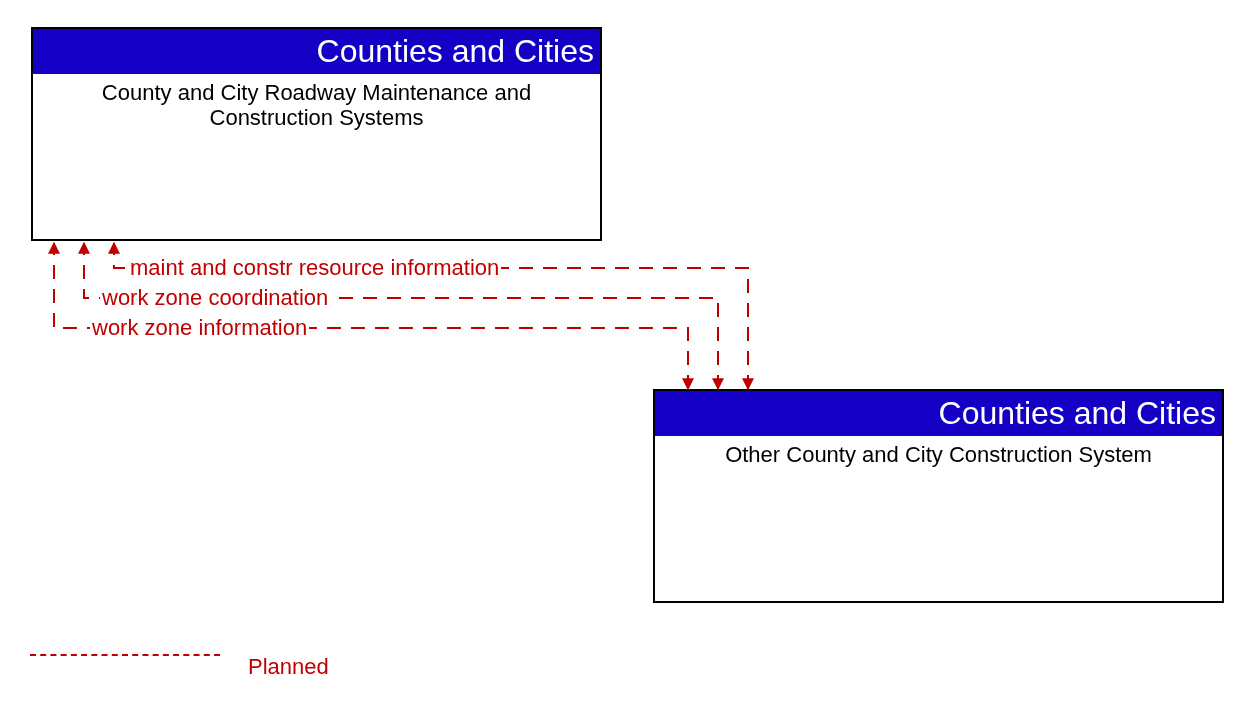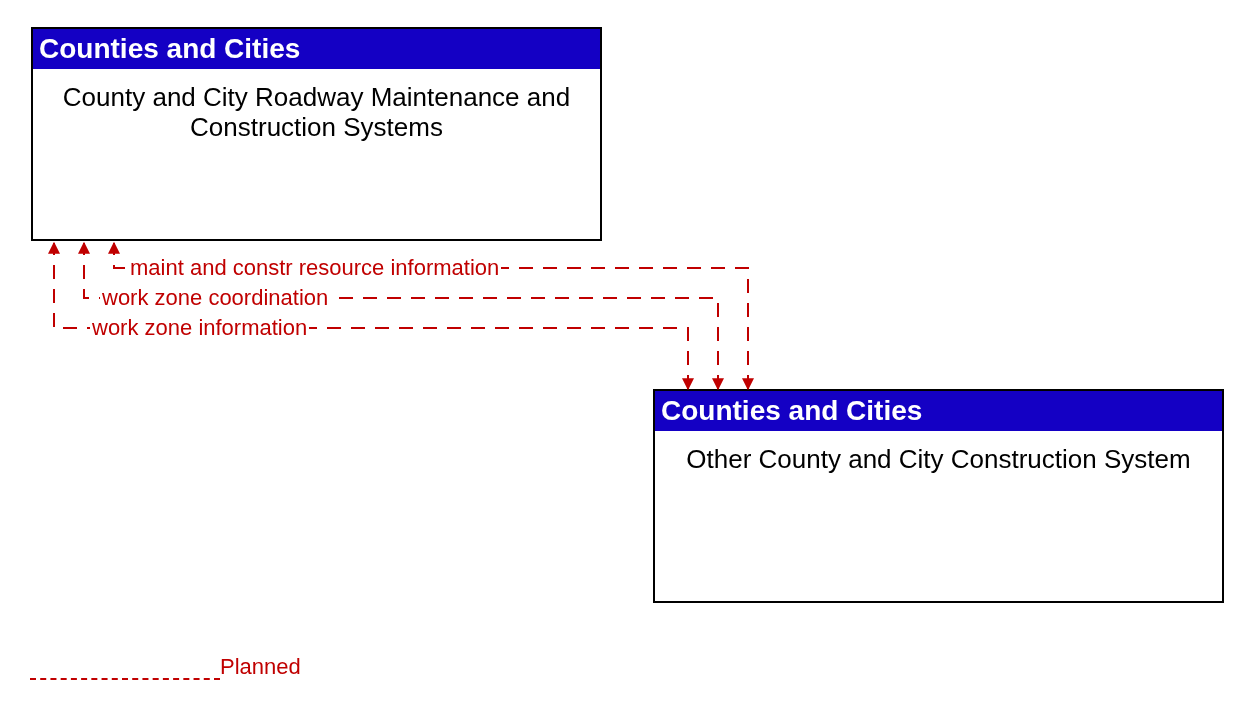--- a/index.html
+++ b/index.html
@@ -13,46 +13,47 @@
     overflow: hidden;
   }
   .box {
     position: absolute;
     border: 2px solid #000;
     background: #fff;
     box-sizing: border-box;
   }
   .box-header {
     color: #fff;
-    font-size: 28px;
-    text-align: left;
+    font-size: 32px;
+    text-align: right;
     padding: 4px 6px;
-    font-weight: 700;
+    font-weight: 400;
   }
   .box-body {
     color: #000;
-    font-size: 26px;
+    font-size: 22px;
     text-align: center;
-    padding: 14px 20px 6px 20px;
+    padding: 6px 20px 6px 20px;
     line-height: 1.15;
   }
   .flow-label {
     position: absolute;
     color: #c00000;
     font-size: 22px;
     background: #ffffff;
     padding: 0 2px;
     white-space: nowrap;
   }
   .legend {
     position: absolute;
     left: 30px;
     bottom: 38px;
     display: flex;
-    align-items: flex-end;
+    align-items: flex-start;
+    gap: 28px;
   }
   .legend-line {
     width: 190px;
     height: 0;
     border-top: 2px dashed #c00000;
   }
   .legend-label {
     color: #c00000;
     font-size: 22px;
   }

